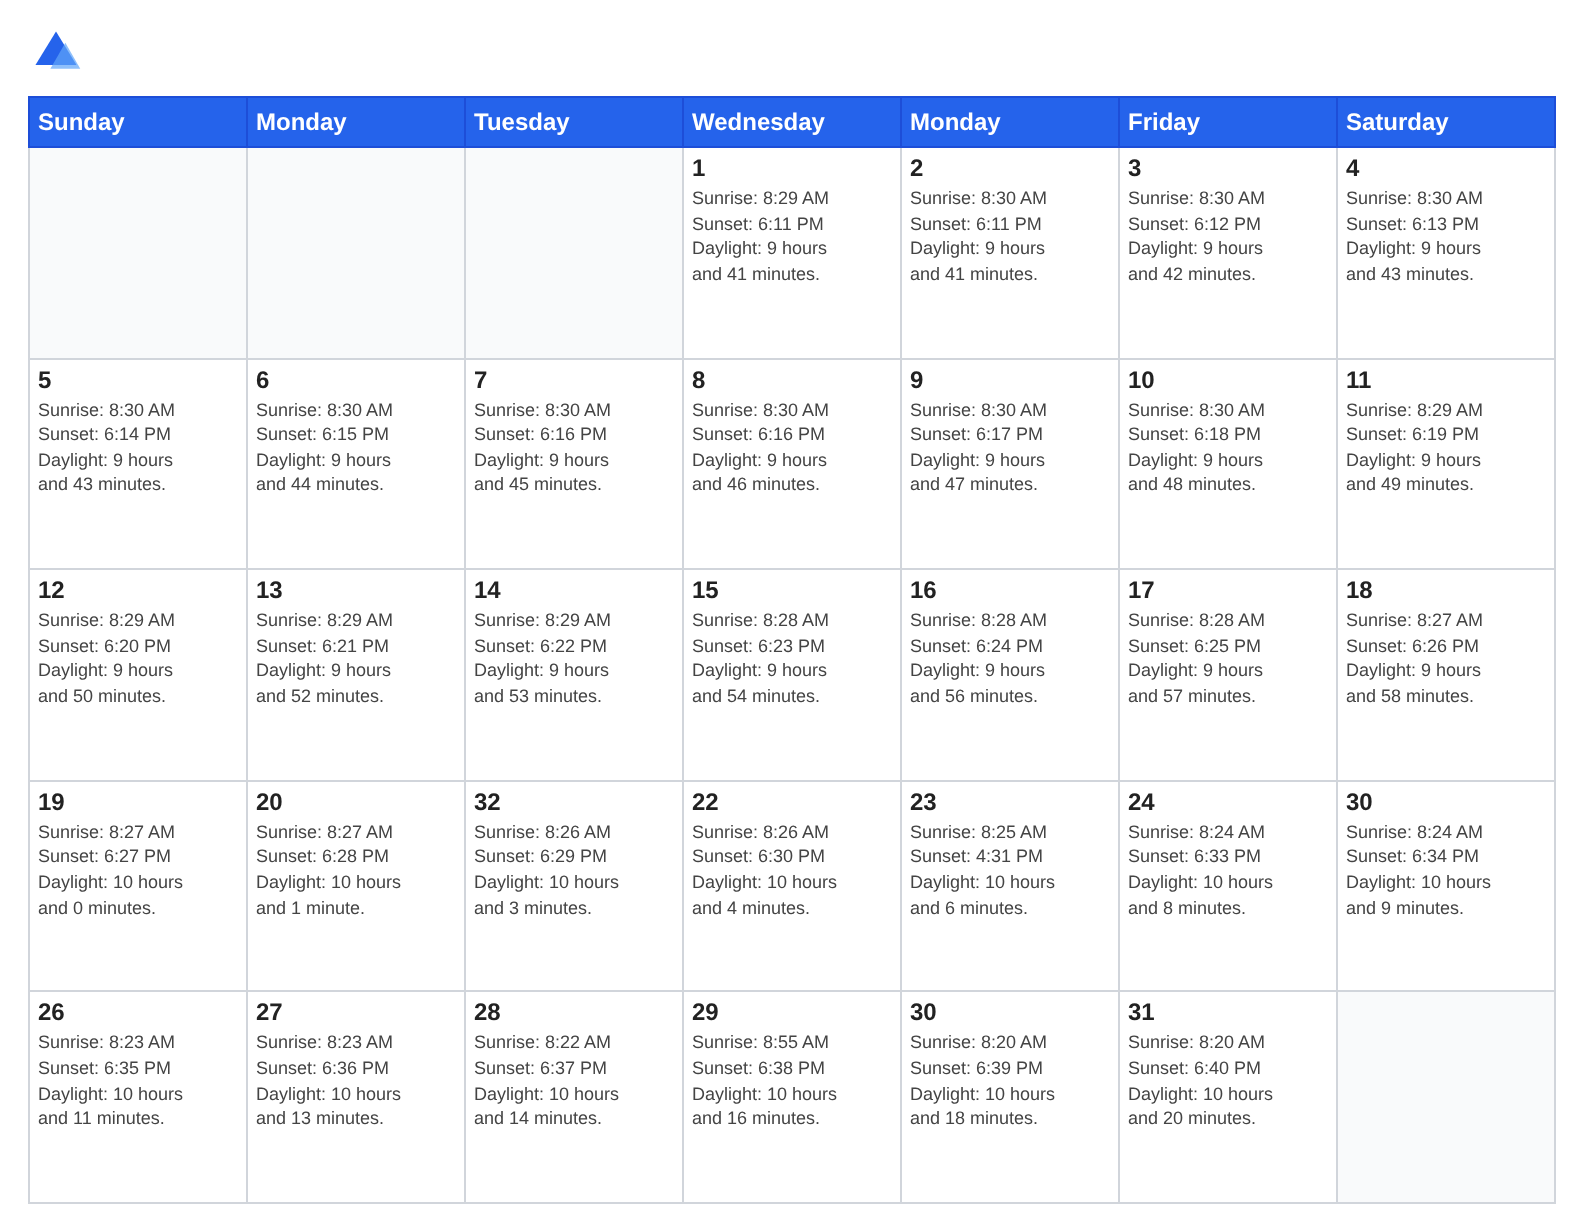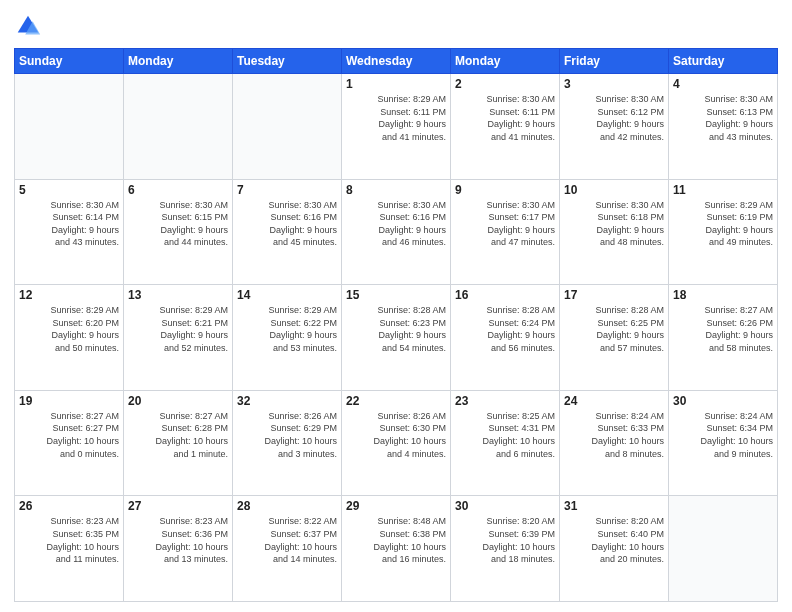--- a/index.html
+++ b/index.html
@@ -82,21 +82,20 @@
     .day-number {
       font-size: 12px;
       font-weight: 600;
       color: #222;
       margin-bottom: 2px;
     }
     .day-info {
       font-size: 9px;
       color: #444;
       line-height: 1.4;
-      text-align: right;
     }
   </style>
 </head>
 <body>
 
 <div class="page">
   <div class="top-section">
     <div class="logo">
       <svg class="logo-icon" viewBox="0 0 30 30" xmlns="http://www.w3.org/2000/svg">
         <polygon points="15,4 26,22 4,22" fill="#2563eb"></polygon>
@@ -329,21 +328,21 @@
           </td>
           <td>
             <div class="day-number">28</div>
             <div class="day-info" style="white-space: pre-line;">Sunrise: 8:22 AM
 Sunset: 6:37 PM
 Daylight: 10 hours
 and 14 minutes.</div>
           </td>
           <td>
             <div class="day-number">29</div>
-            <div class="day-info" style="white-space: pre-line;">Sunrise: 8:48 AM
+            <div class="day-info" style="white-space: pre-line;">Sunrise: 8:55 AM
 Sunset: 6:38 PM
 Daylight: 10 hours
 and 16 minutes.</div>
           </td>
           <td>
             <div class="day-number">30</div>
             <div class="day-info" style="white-space: pre-line;">Sunrise: 8:20 AM
 Sunset: 6:39 PM
 Daylight: 10 hours
 and 18 minutes.</div>

